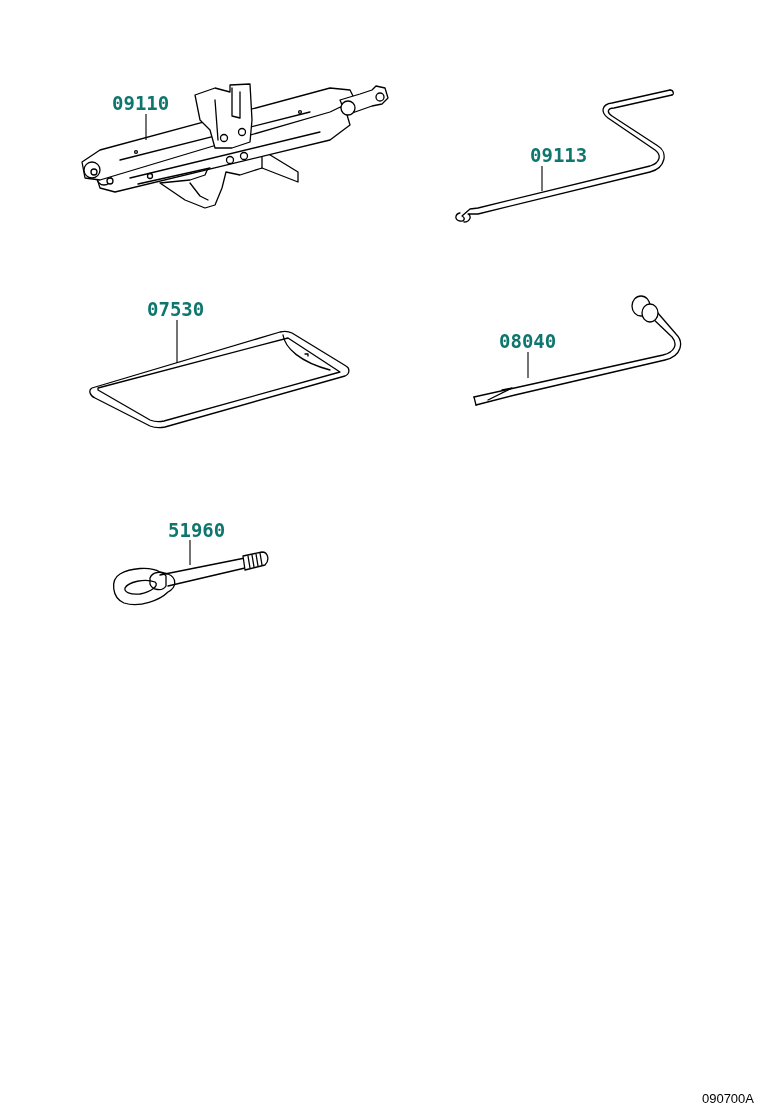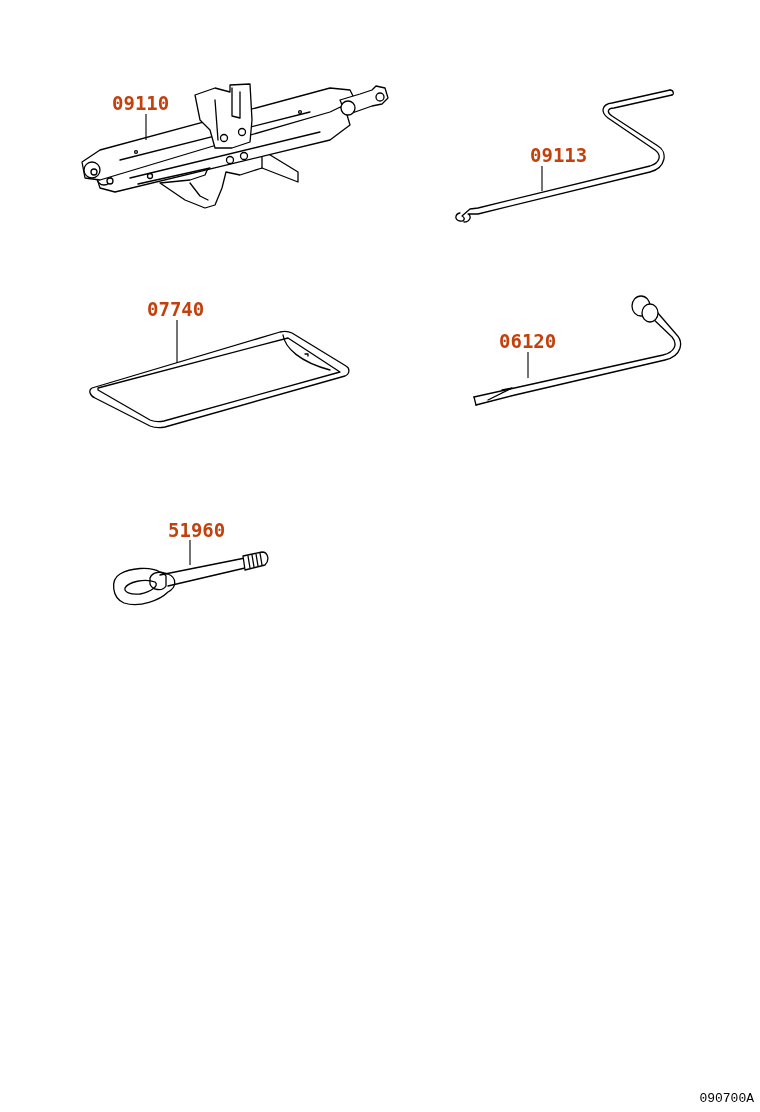--- a/index.html
+++ b/index.html
@@ -4,30 +4,30 @@
 <style>
   html, body { margin: 0; padding: 0; background: #ffffff; }
   body { width: 760px; height: 1112px; position: relative; overflow: hidden;
          font-family: "DejaVu Sans Mono", "Liberation Mono", monospace; }
   .diagram { position: absolute; left: 0; top: 0; width: 760px; height: 1112px; }
   .part-label {
     position: absolute;
     font-family: "DejaVu Sans Mono", "Liberation Mono", monospace;
     font-weight: bold;
     font-size: 19px;
-    color: #c2410c;
+    color: #0f766e;
     letter-spacing: 0px;
     line-height: 1;
     cursor: pointer;
   }
   .footer-code {
     position: absolute;
     right: 6px;
     bottom: 6px;
-    font-family: Liberation Mono, monospace;
+    font-family: Liberation Sans, sans-serif;
     font-size: 13px;
     color: #000000;
   }
   svg { position: absolute; left: 0; top: 0; }
   .ln { fill: none; stroke: #000; stroke-width: 1.3; stroke-linejoin: round; stroke-linecap: round; }
   .lf { fill: #fff; stroke: #000; stroke-width: 1.3; stroke-linejoin: round; stroke-linecap: round; }
   .leader { stroke: #000; stroke-width: 1.1; }
 </style>
 </head>
 <body>
@@ -105,18 +105,18 @@
       <path class="ln" d="M248,556 l2,12 M252,555 l2,12 M256,554 l2,12 M260,553 l2,12"></path>
       <path class="ln" d="M160,572 C150,566 130,568 120,574 C110,580 112,598 124,603 C140,608 160,600 168,592 C176,588 178,578 168,574 Z"></path>
       <path class="ln" d="M125,588 C128,582 145,578 155,582 C160,586 150,592 140,594 C130,595 124,592 125,588 Z"></path>
       <path class="ln" d="M150,578 C152,572 162,570 166,576 L166,586 C162,592 152,590 150,584 Z"></path>
     </g>
     <line class="leader" x1="190" y1="540" x2="190" y2="565"></line>
   </svg>
 
   <div class="part-label" style="left:112px; top:94px;">09110</div>
   <div class="part-label" style="left:514px; top:146px;margin-left:16px;">09113</div>
-  <div class="part-label" style="left:147px; top:300px;">07740</div>
-  <div class="part-label" style="left:499px; top:332px;">06120</div>
+  <div class="part-label" style="left:147px; top:300px;">07530</div>
+  <div class="part-label" style="left:499px; top:332px;">08040</div>
   <div class="part-label" style="left:168px; top:521px;">51960</div>
 
   <div class="footer-code">090700A</div>
 </div>
 
 </body></html>

